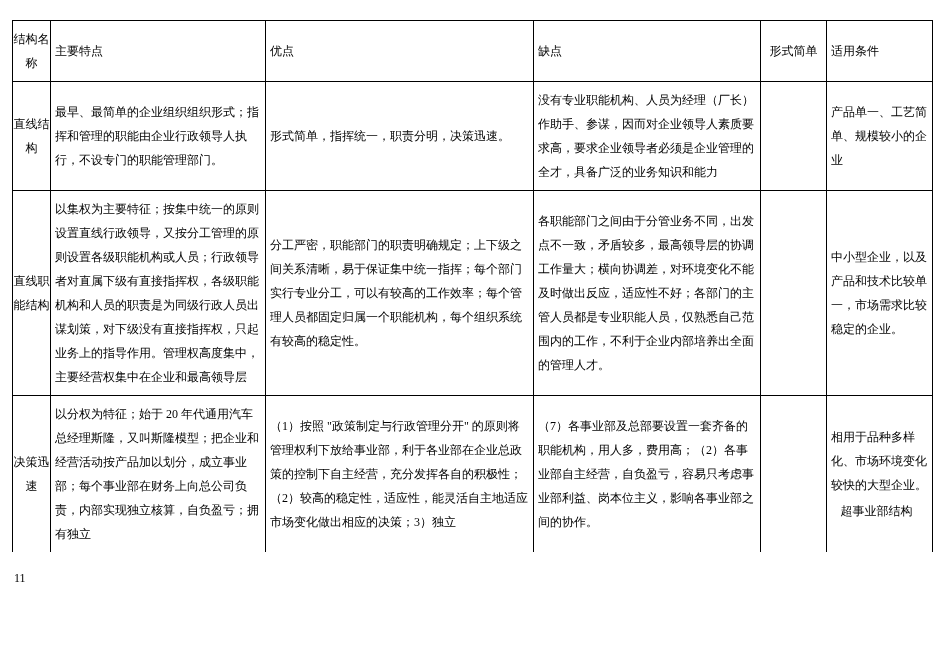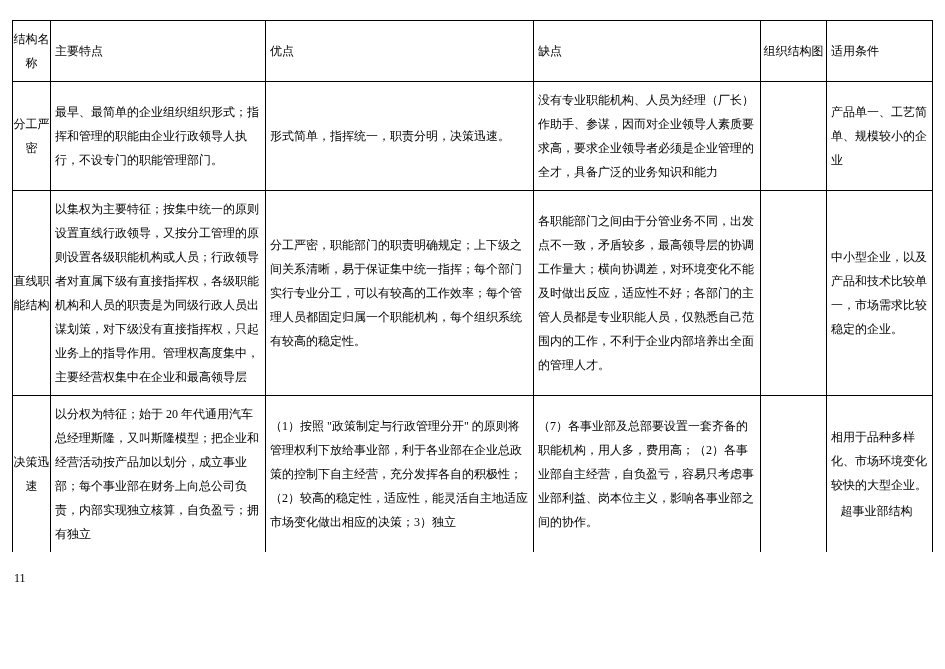--- a/index.html
+++ b/index.html
@@ -66,26 +66,26 @@
         <col class="c4">
         <col class="c5">
         <col class="c6">
     </colgroup>
     <tbody>
       <tr>
         <td class="vname">结构名称</td>
         <td>主要特点</td>
         <td>优点</td>
         <td>缺点</td>
-        <td class="vname">组织结构图</td>
+        <td class="vname">形式简单</td>
         <td>适用条件</td>
       </tr>
 
       <tr>
-        <td class="vname">分工严密</td>
+        <td class="vname">直线结构</td>
         <td>最早、最简单的企业组织组织形式；指挥和管理的职能由企业行政领导人执行，不设专门的职能管理部门。</td>
         <td>形式简单，指挥统一，职责分明，决策迅速。</td>
         <td>没有专业职能机构、人员为经理（厂长）作助手、参谋，因而对企业领导人素质要求高，要求企业领导者必须是企业管理的全才，具备广泛的业务知识和能力</td>
         <td></td>
         <td>产品单一、工艺简单、规模较小的企业</td>
       </tr>
 
       <tr>
         <td class="vname">直线职能结构</td>
         <td>以集权为主要特征；按集中统一的原则设置直线行政领导，又按分工管理的原则设置各级职能机构或人员；行政领导者对直属下级有直接指挥权，各级职能机构和人员的职责是为同级行政人员出谋划策，对下级没有直接指挥权，只起业务上的指导作用。管理权高度集中，主要经营权集中在企业和最高领导层</td>

